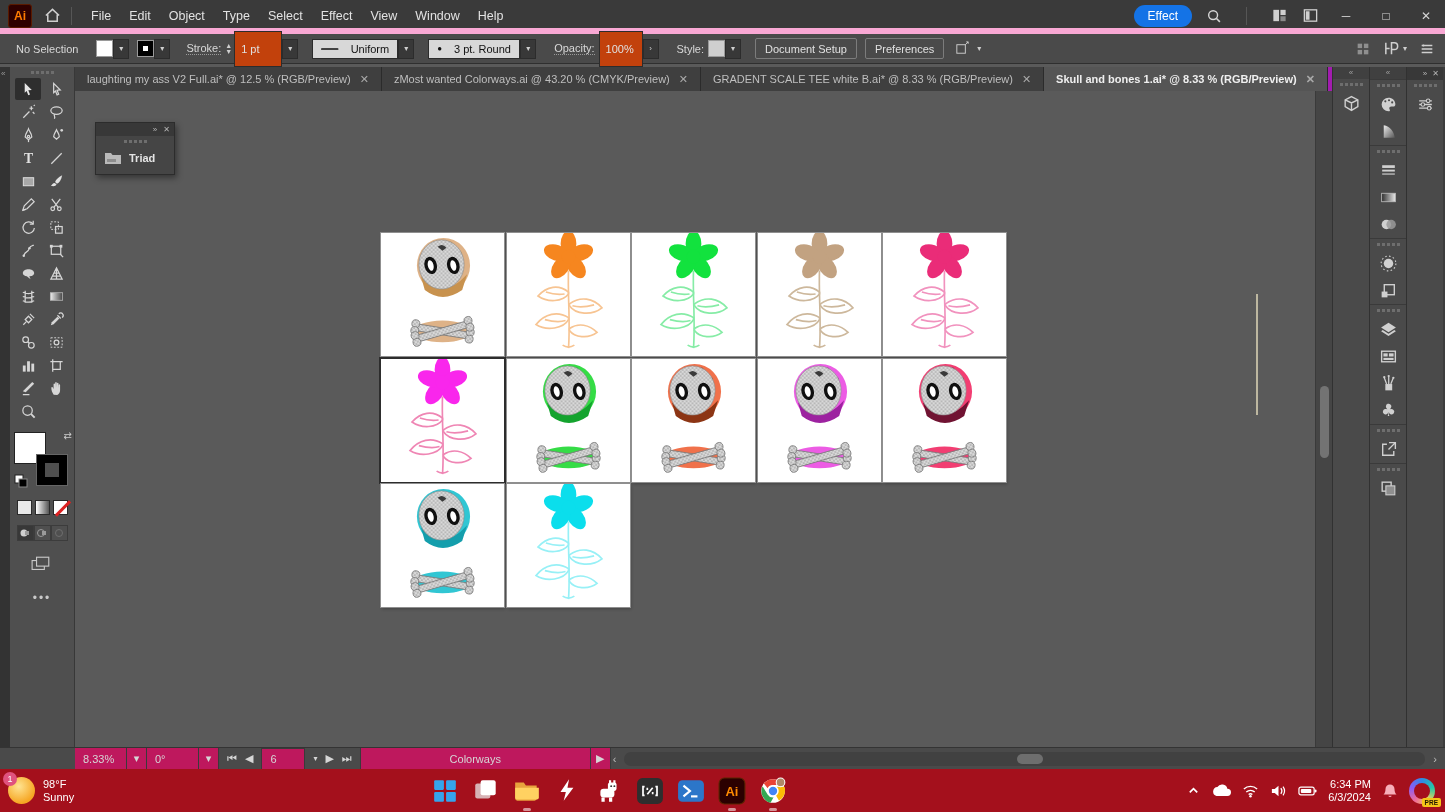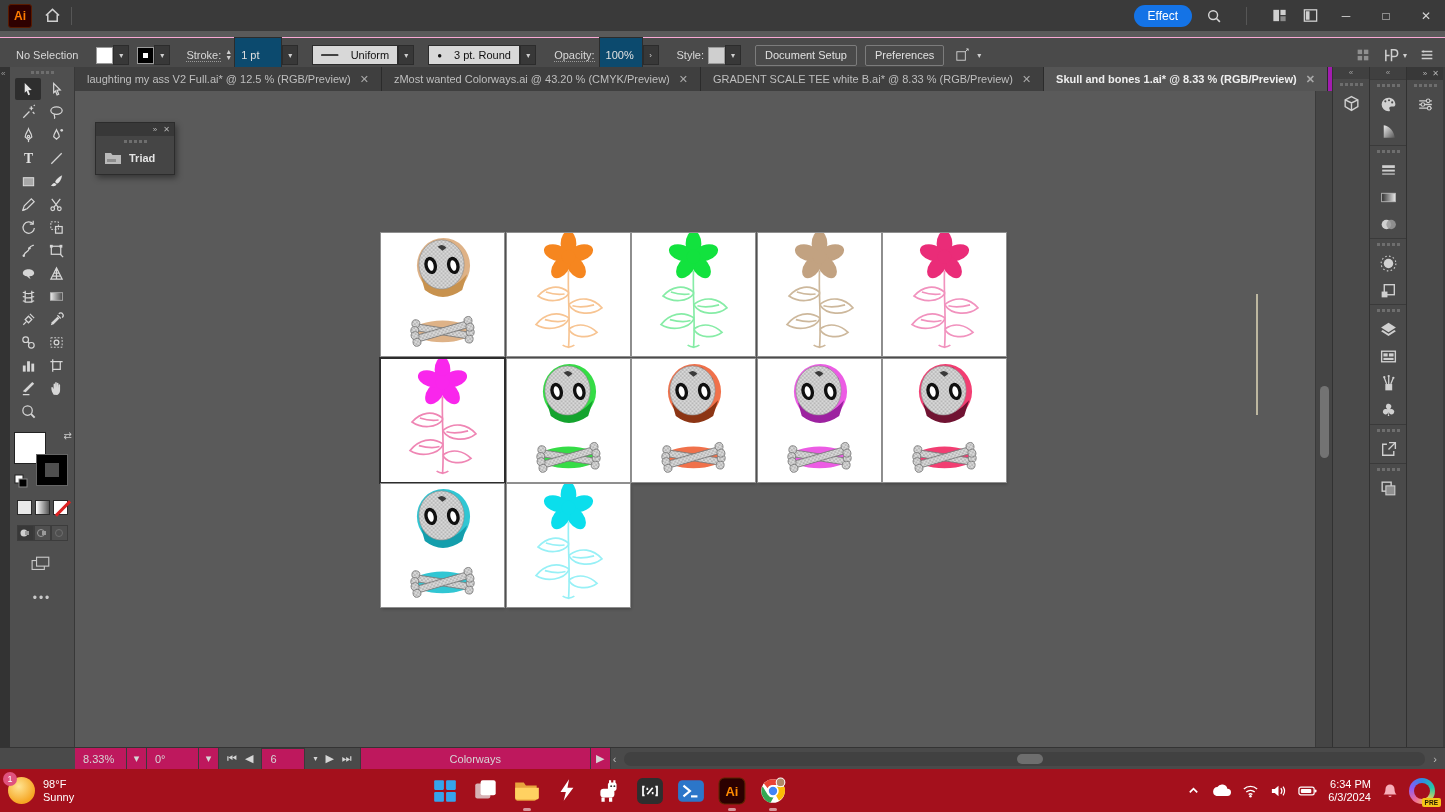--- a/index.html
+++ b/index.html
@@ -13,26 +13,26 @@
   #ai-logo { width:24px; height:24px; margin-left:8px; background:#2E0000; border:1px solid #5a1a00;
     border-radius:3px; color:#FF7C00; font-weight:bold; font-size:12px; display:flex; align-items:center; justify-content:center; }
   #home-btn { margin-left:12px; color:#cfcfcf; }
   .tb-sep { width:1px; height:18px; background:#565656; margin:0 10px; }
   .menu-item { padding:4px 9px; cursor:default; }
   #titlebar-right { margin-left:auto; display:flex; align-items:center; gap:14px; padding-right:6px; }
   #share-btn { background:#1473E6; color:#fff; border-radius:13px; padding:4px 14px; font-size:12px; }
   .win-ctrl { width:26px; height:22px; display:flex; align-items:center; justify-content:center; color:#d6d6d6; font-size:12px; }
 
   
-  #controlbar { position:absolute; left:0; top:37px; width:1445px; height:36px; background:#4A4A4A;
-    border-top:1px solid #f9a8d4; border-bottom:1px solid #2f2f2f; display:flex; align-items:center;
+  #controlbar { position:absolute; left:0; top:28px; width:1445px; height:36px; background:#4A4A4A;
+    border-top:6px solid #f9a8d4; border-bottom:1px solid #2f2f2f; display:flex; align-items:center;
     color:#D8D8D8; font-size:11px; }
   .cb-label { margin:0 4px; }
   .cb-label.dotted { border-bottom:1px dotted #9a9a9a; }
-  .dark-box { background:#0c4a6e; border:1px solid #2c2c2c; height:36px; display:flex; align-items:center;
+  .dark-box { background:#c2410c; border:1px solid #2c2c2c; height:36px; display:flex; align-items:center;
     padding:0 6px; color:#E0E0E0; }
   .chev-btn { background:#383838; border:1px solid #2c2c2c; height:20px; width:16px; display:flex;
     align-items:center; justify-content:center; color:#cfcfcf; font-size:8px; }
   .light-box { background:#D8D8D8; border:1px solid #2c2c2c; height:20px; display:flex; align-items:center;
     padding:0 8px; color:#111; gap:12px; }
   .swatch { width:17px; height:17px; border:1px solid #9a9a9a; }
   .stepper { display:flex; flex-direction:column; justify-content:center; color:#cfcfcf; font-size:7px; line-height:6px; margin-right:2px;}
   .cb-btn { background:#4A4A4A; border:1px solid #7c7c7c; border-radius:2px; height:21px; padding:0 9px;
     display:flex; align-items:center; color:#E0E0E0; }
   #cb-right { margin-left:auto; display:flex; align-items:center; gap:12px; padding-right:10px; }
@@ -194,20 +194,31 @@
 </svg>
 
 <div id="titlebar">
   <div id="ai-logo">Ai</div>
   <div id="home-btn">
     <svg viewBox="0 0 18 18" width="17" height="17">
         <path d="M2 9 L9 2.5 L16 9 M4 8 V15 H14 V8" stroke="#cfcfcf" stroke-width="1.6" fill="none"></path>
       </svg>
   </div>
   <div class="tb-sep"></div>
+  <div id="menubar" style="display:flex">
+      <span class="menu-item">File</span>
+      <span class="menu-item">Edit</span>
+      <span class="menu-item">Object</span>
+      <span class="menu-item">Type</span>
+      <span class="menu-item">Select</span>
+      <span class="menu-item">Effect</span>
+      <span class="menu-item">View</span>
+      <span class="menu-item">Window</span>
+      <span class="menu-item">Help</span>
+    </div>
   <div id="titlebar-right">
     <div id="share-btn">Effect</div>
     <div>
       <svg viewBox="0 0 18 18" width="16" height="16">
           <circle cx="8" cy="8" r="5" stroke="#d6d6d6" stroke-width="1.6" fill="none"></circle>
           <path d="M11.8 11.8 L15.6 15.6" stroke="#d6d6d6" stroke-width="1.8"></path>
         </svg>
     </div>
     <div class="tb-sep"></div>
     <div>

